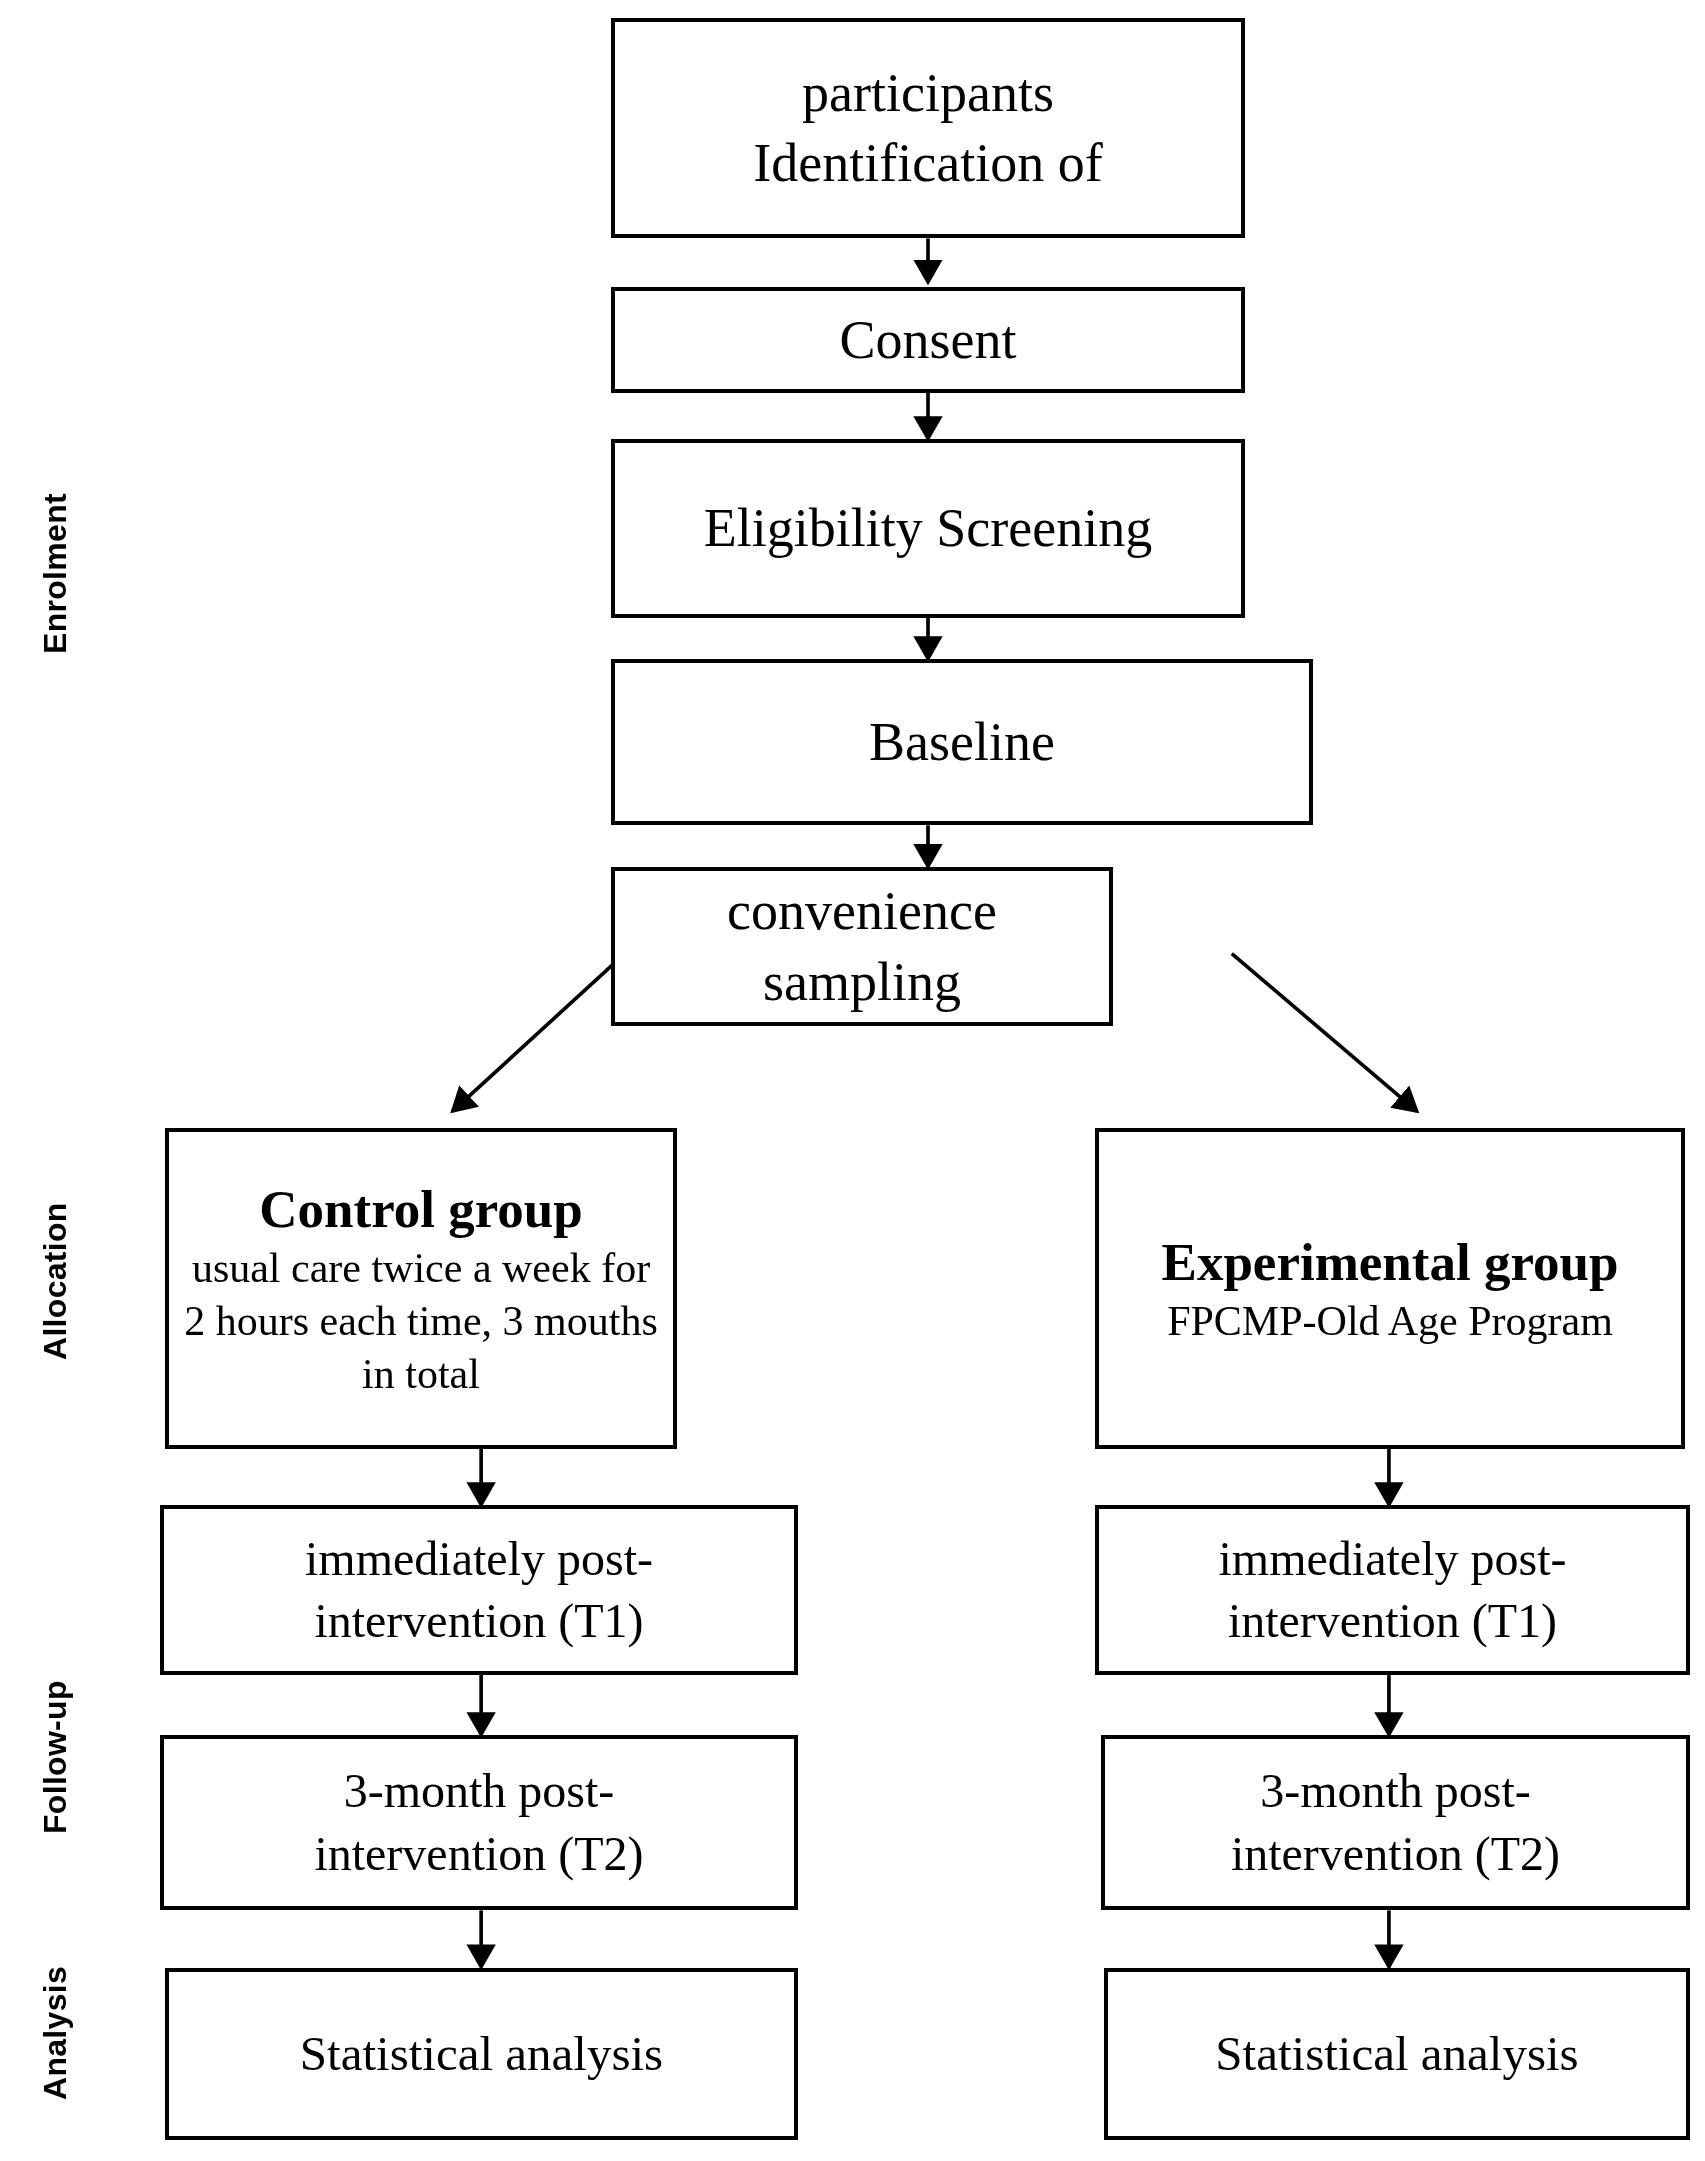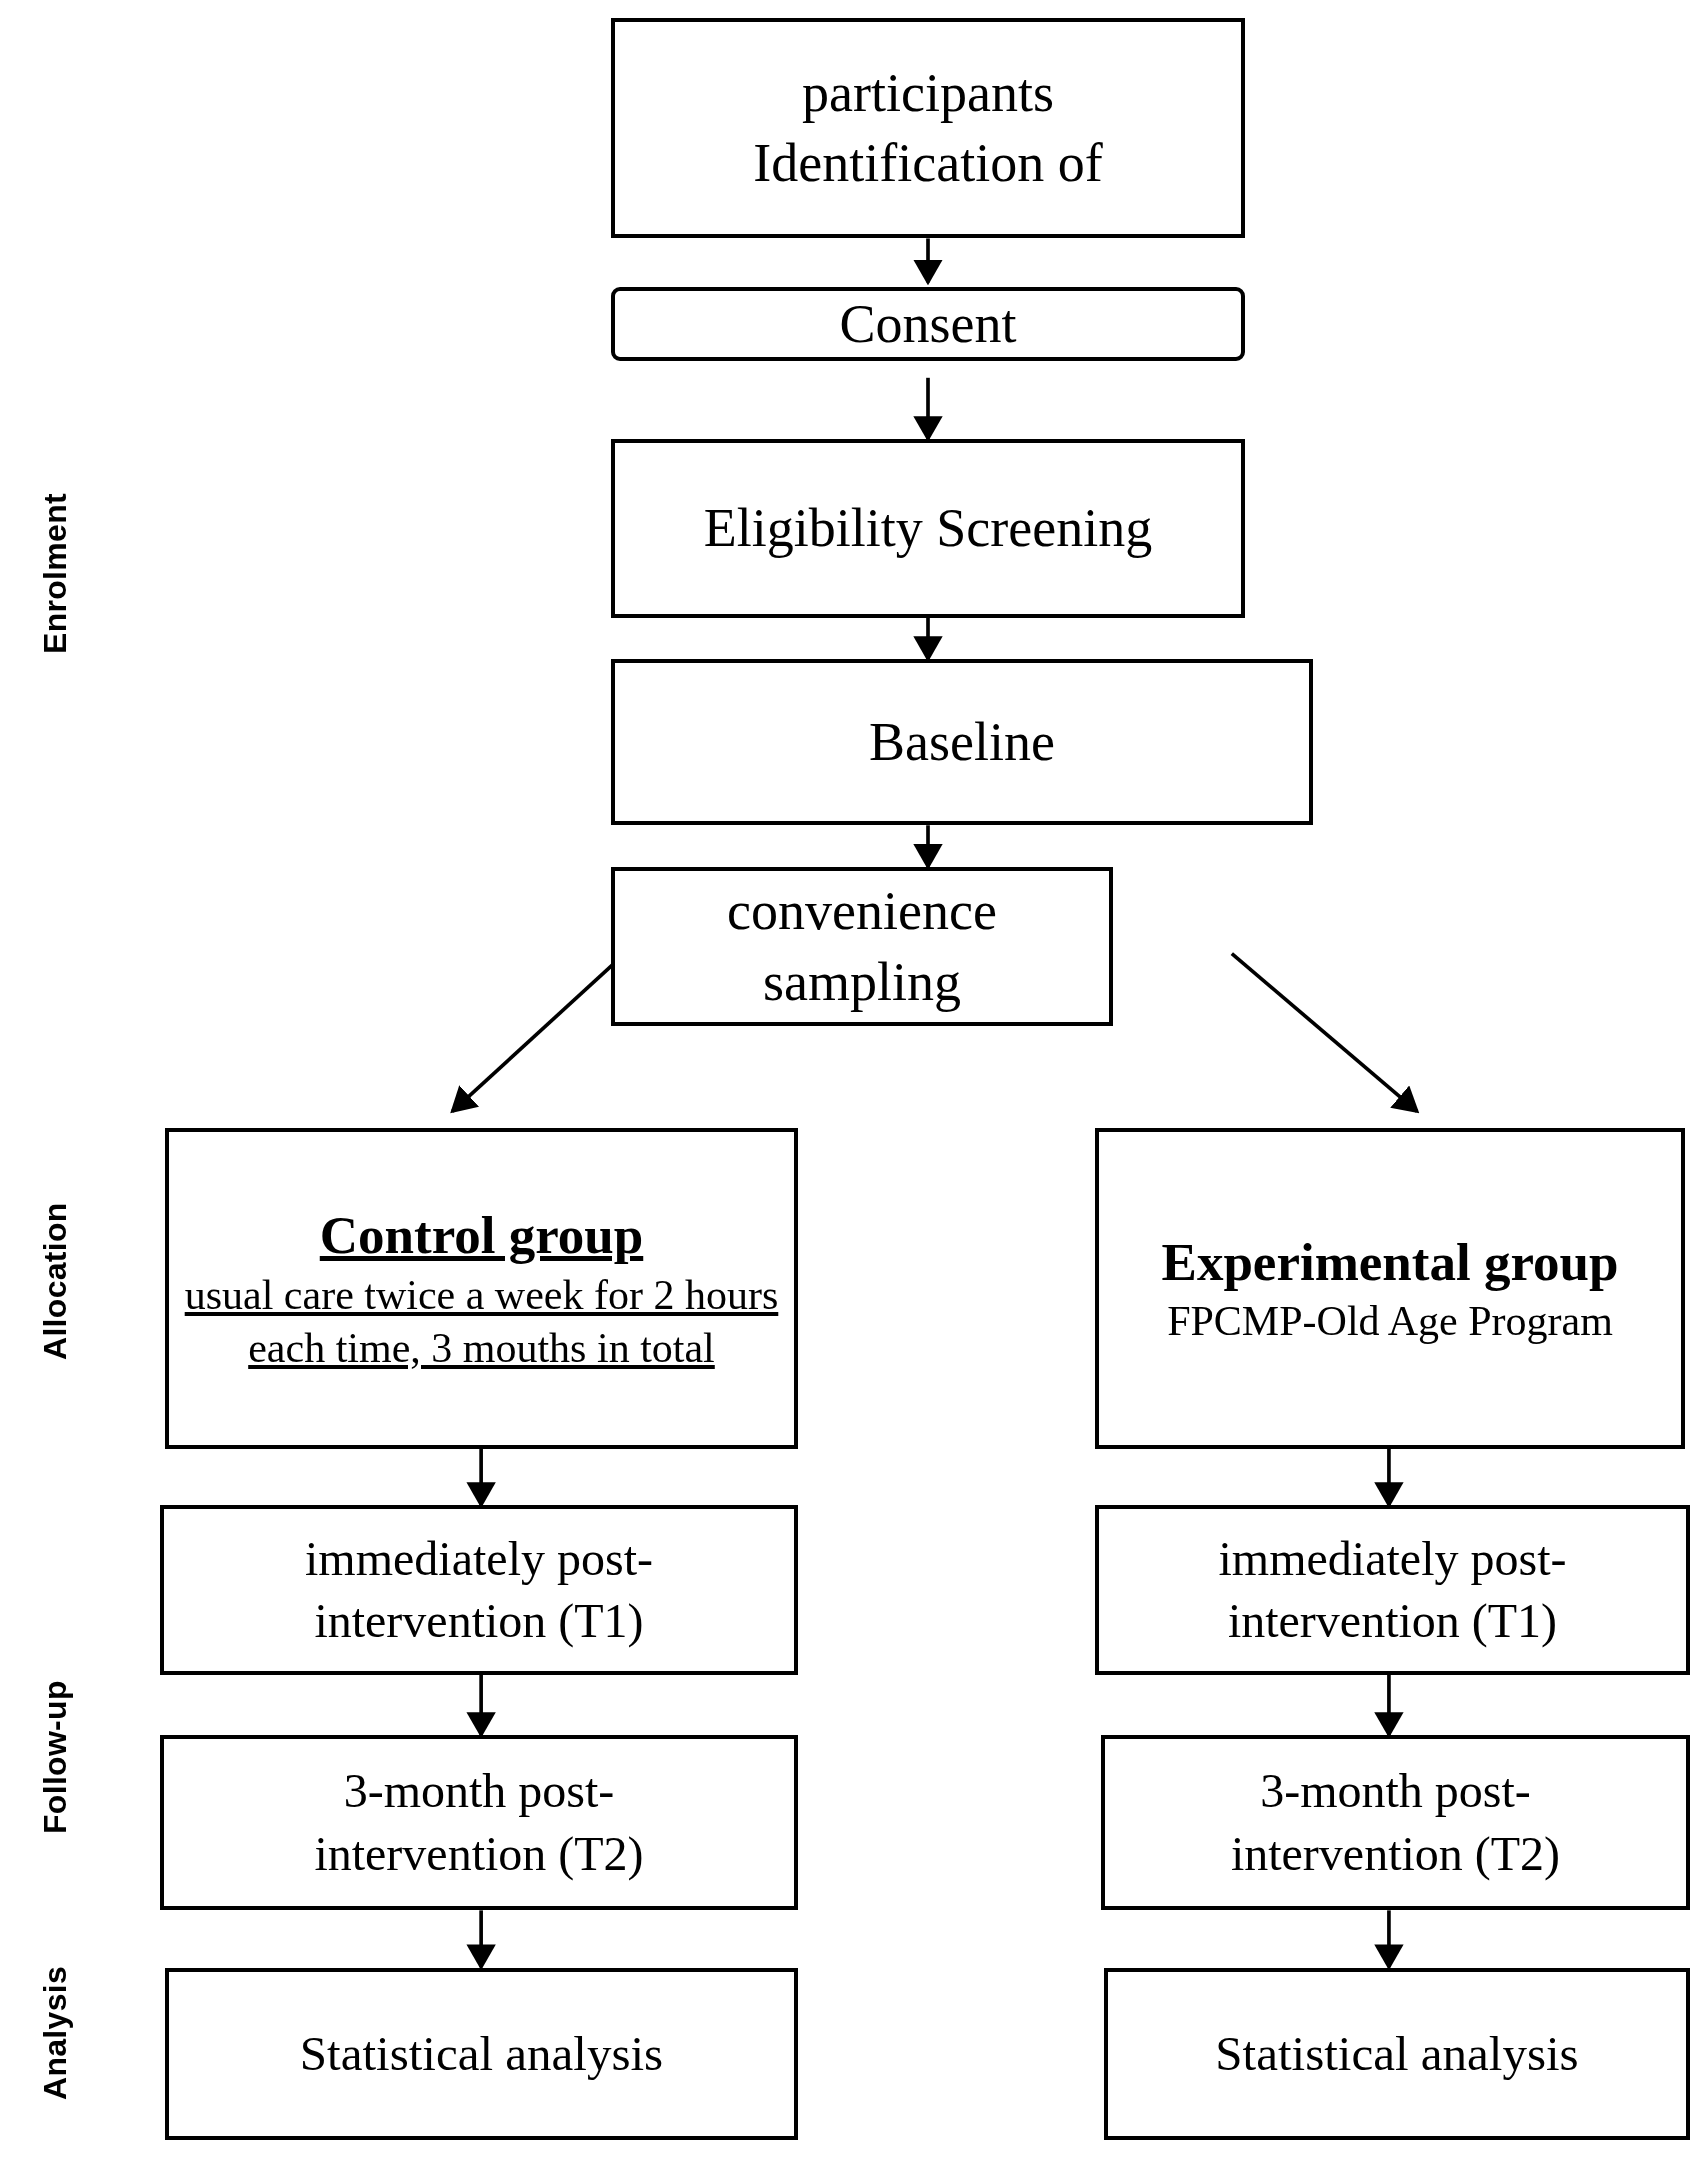--- a/index.html
+++ b/index.html
@@ -126,38 +126,38 @@
 
   <div class="stage-label" style="left:37px; top:1834px;">Follow-up</div>
 
   <div class="stage-label" style="left:37px; top:2100px;">Analysis</div>
 
   <div class="node t-main" style="left:611px; top:18.3px; width:634px; height:220px;">
     <span class="line">participants</span>
     <span class="line">Identification of</span>
   </div>
 
-  <div class="node t-main" style="left:611px; top:287px; width:634px; height:74px;border-radius:9px;">
+  <div class="node t-main" style="left:611px; top:287px; width:634px; height:106px;">
     <span class="line">Consent</span>
   </div>
 
   <div class="node t-main" style="left:611px; top:439px; width:634px; height:179px;">
     <span class="line">Eligibility Screening</span>
   </div>
 
   <div class="node t-main" style="left:611px; top:659px; width:702px; height:166px;">
     <span class="line">Baseline</span>
   </div>
 
   <div class="node t-main" style="left:611px; top:867px; width:502px; height:159px;text-align:center;">
     <span class="line">convenience</span>
     <span class="line">sampling</span>
   </div>
 
-  <div class="group-box" style="left:165px; top:1128px; width:633px; height:321px;text-decoration:underline;">
+  <div class="group-box" style="left:165px; top:1128px; width:512px; height:321px;">
     <span class="gtitle">Control group</span>
     <span class="gbody">usual care twice a week for 2 hours each time, 3 mouths in total</span>
   </div>
 
   <div class="node t-group-body" style="left:160px; top:1505px; width:638px; height:170px; font-size:48px;">
     <span class="line">immediately post-</span>
     <span class="line">intervention (T1)</span>
   </div>
 
   <div class="node t-group-body" style="left:160px; top:1735px; width:638px; height:175px; font-size:48px;">

